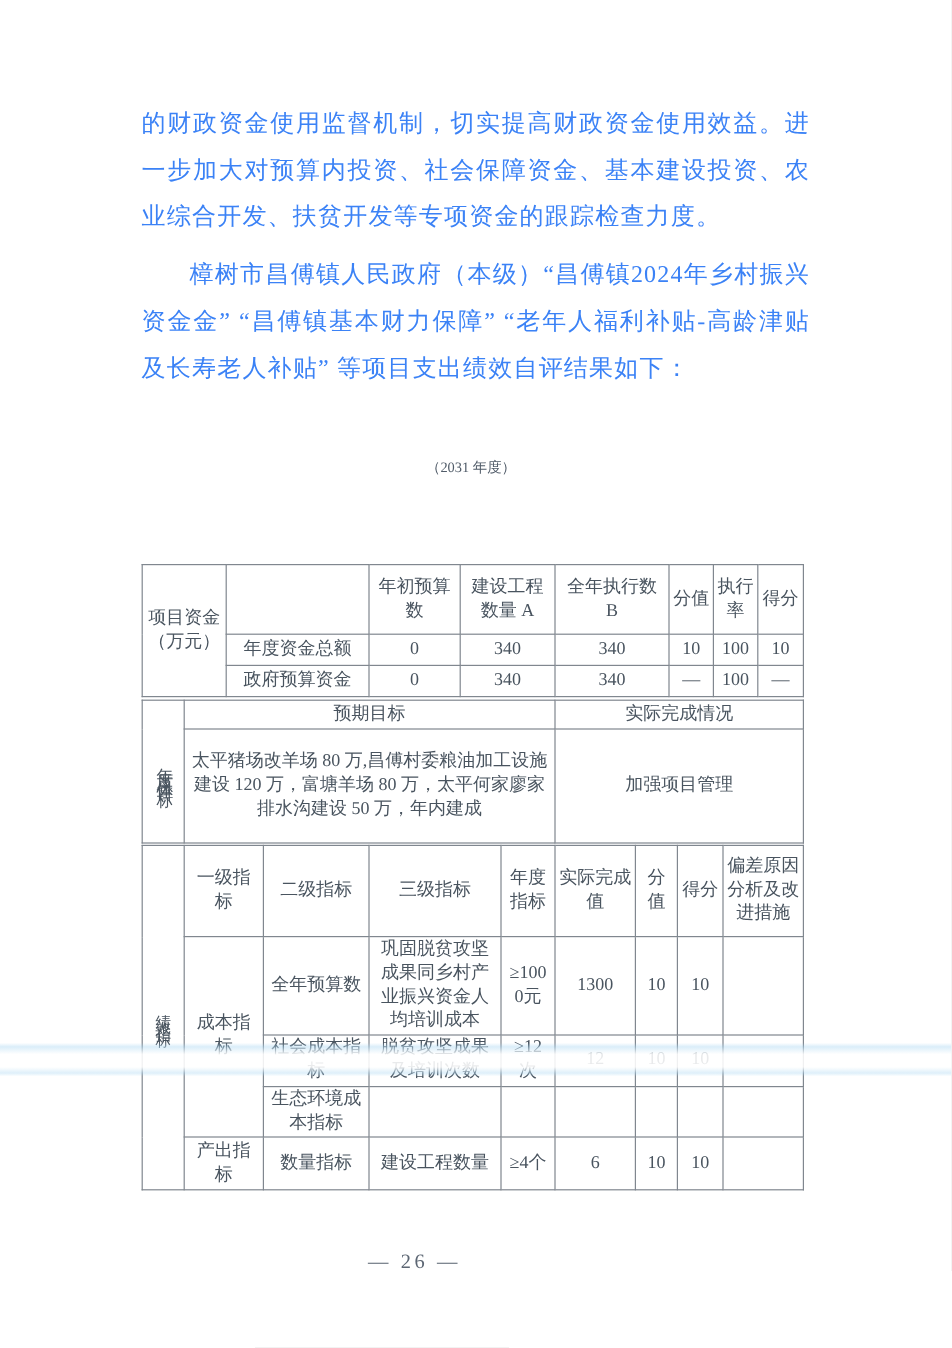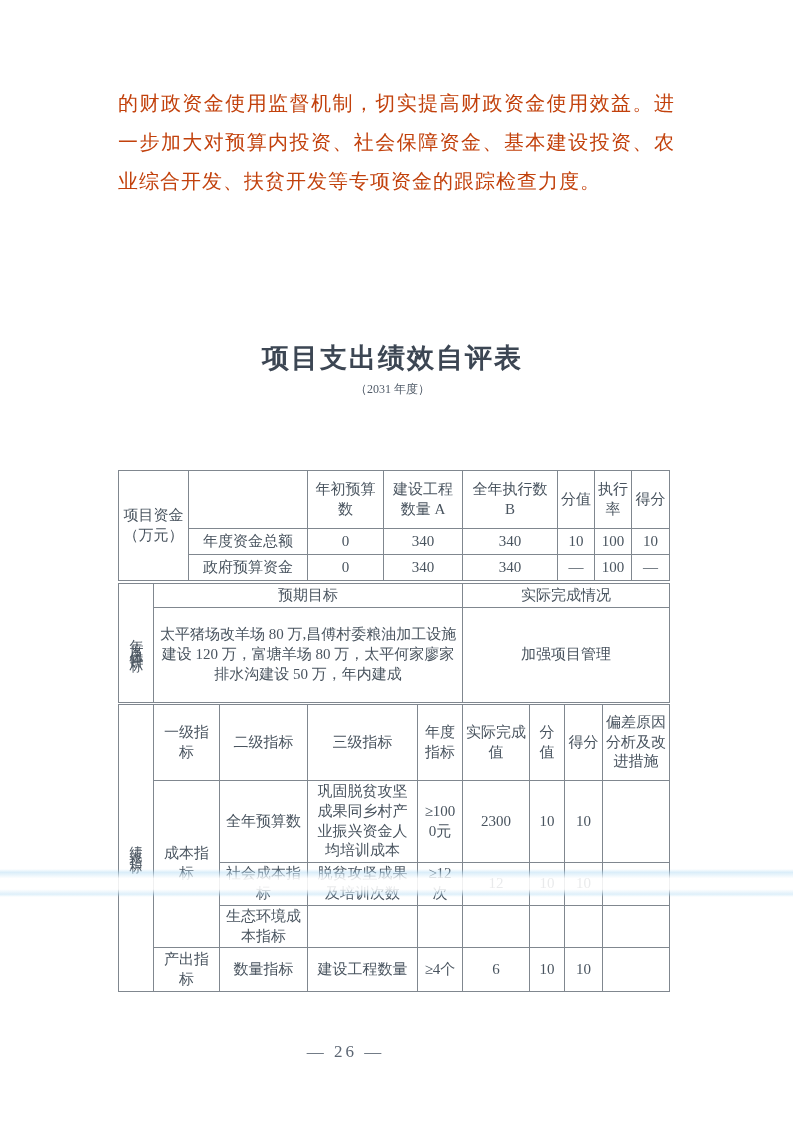--- a/index.html
+++ b/index.html
@@ -6,21 +6,21 @@
   .page {
     position:relative; width:793px; height:1123px; margin:0 auto;
     background:#ffffff; overflow:hidden;
     font-family:"Liberation Serif","DejaVu Serif",serif;
     color:#4d5866;
   }
   
   .body-text {
     position:absolute; left:118px; top:84px; width:557px;
     font-size:20px; line-height:39px; letter-spacing:1px;
-    text-align:justify; color:#c2410c;
+    text-align:justify; color:#3b82f6;
   }
   .body-text p { margin:0; }
   .body-text p.indent { text-indent:2em; margin-top:9px; }
   
   .doc-title {
     position:absolute; left:118px; top:340px; width:549px;
     text-align:center; font-size:27px; font-weight:bold;
     letter-spacing:2px; color:#3c4653;
   }
   .doc-subtitle {
@@ -68,23 +68,23 @@
     text-align:center; font-size:17px; color:#5c6673; letter-spacing:3px;
   }
 </style>
 </head>
 <body>
 
 <div class="page">
 
   <div class="body-text">
     <p>的财政资金使用监督机制，切实提高财政资金使用效益。进一步加大对预算内投资、社会保障资金、基本建设投资、农业综合开发、扶贫开发等专项资金的跟踪检查力度。</p>
+    <p class="indent">樟树市昌傅镇人民政府（本级）“昌傅镇2024年乡村振兴资金金” “昌傅镇基本财力保障” “老年人福利补贴-高龄津贴及长寿老人补贴” 等项目支出绩效自评结果如下：</p>
   </div>
 
-  <div class="doc-title">项目支出绩效自评表</div>
   <div class="doc-subtitle">（2031 年度）</div>
 
 
   <table class="doc" id="tbl-fund">
     <colgroup>
       <col style="width:70px">
         <col style="width:119px">
         <col style="width:76px">
         <col style="width:79px">
       <col style="width:95px">
@@ -169,21 +169,21 @@
       <td class="h14">实际完成值</td>
       <td class="h14">分值</td>
       <td class="h14">得分</td>
       <td class="h13">偏差原因分析及改进措施</td>
     </tr>
     <tr style="height:82px">
       <td rowspan="3" class="h14">成本指标</td>
       <td class="h14">全年预算数</td>
       <td class="left h14">巩固脱贫攻坚成果同乡村产业振兴资金人均培训成本</td>
       <td>≥1000元</td>
-      <td>2300</td>
+      <td>1300</td>
       <td>10</td>
       <td>10</td>
       <td></td>
     </tr>
     <tr style="height:40px">
       <td class="h14">社会成本指标</td>
       <td class="left h14">脱贫攻坚成果及培训次数</td>
       <td>≥12次</td>
       <td>12</td>
       <td>10</td>

